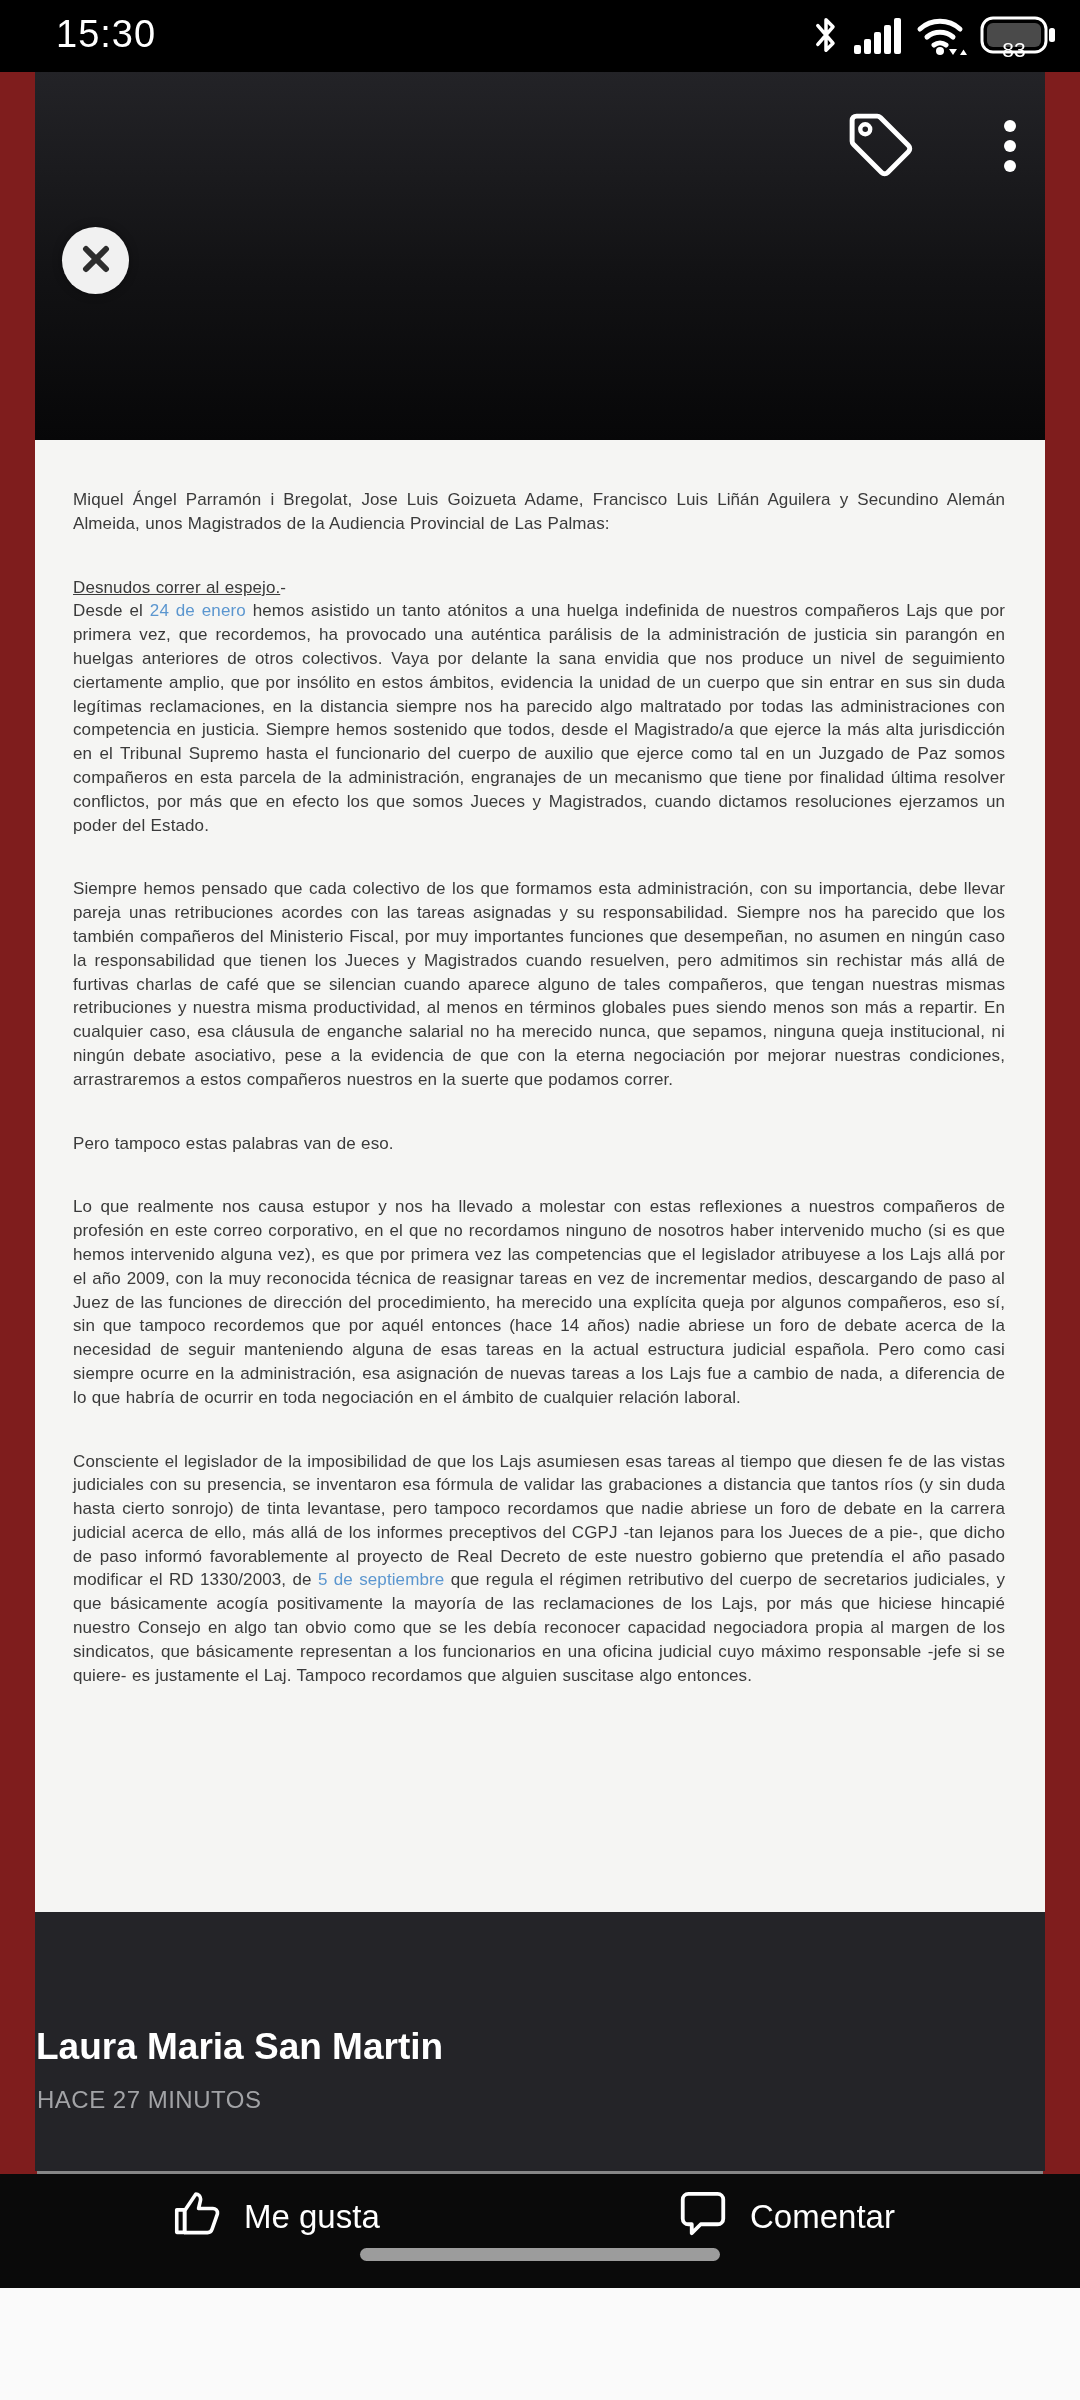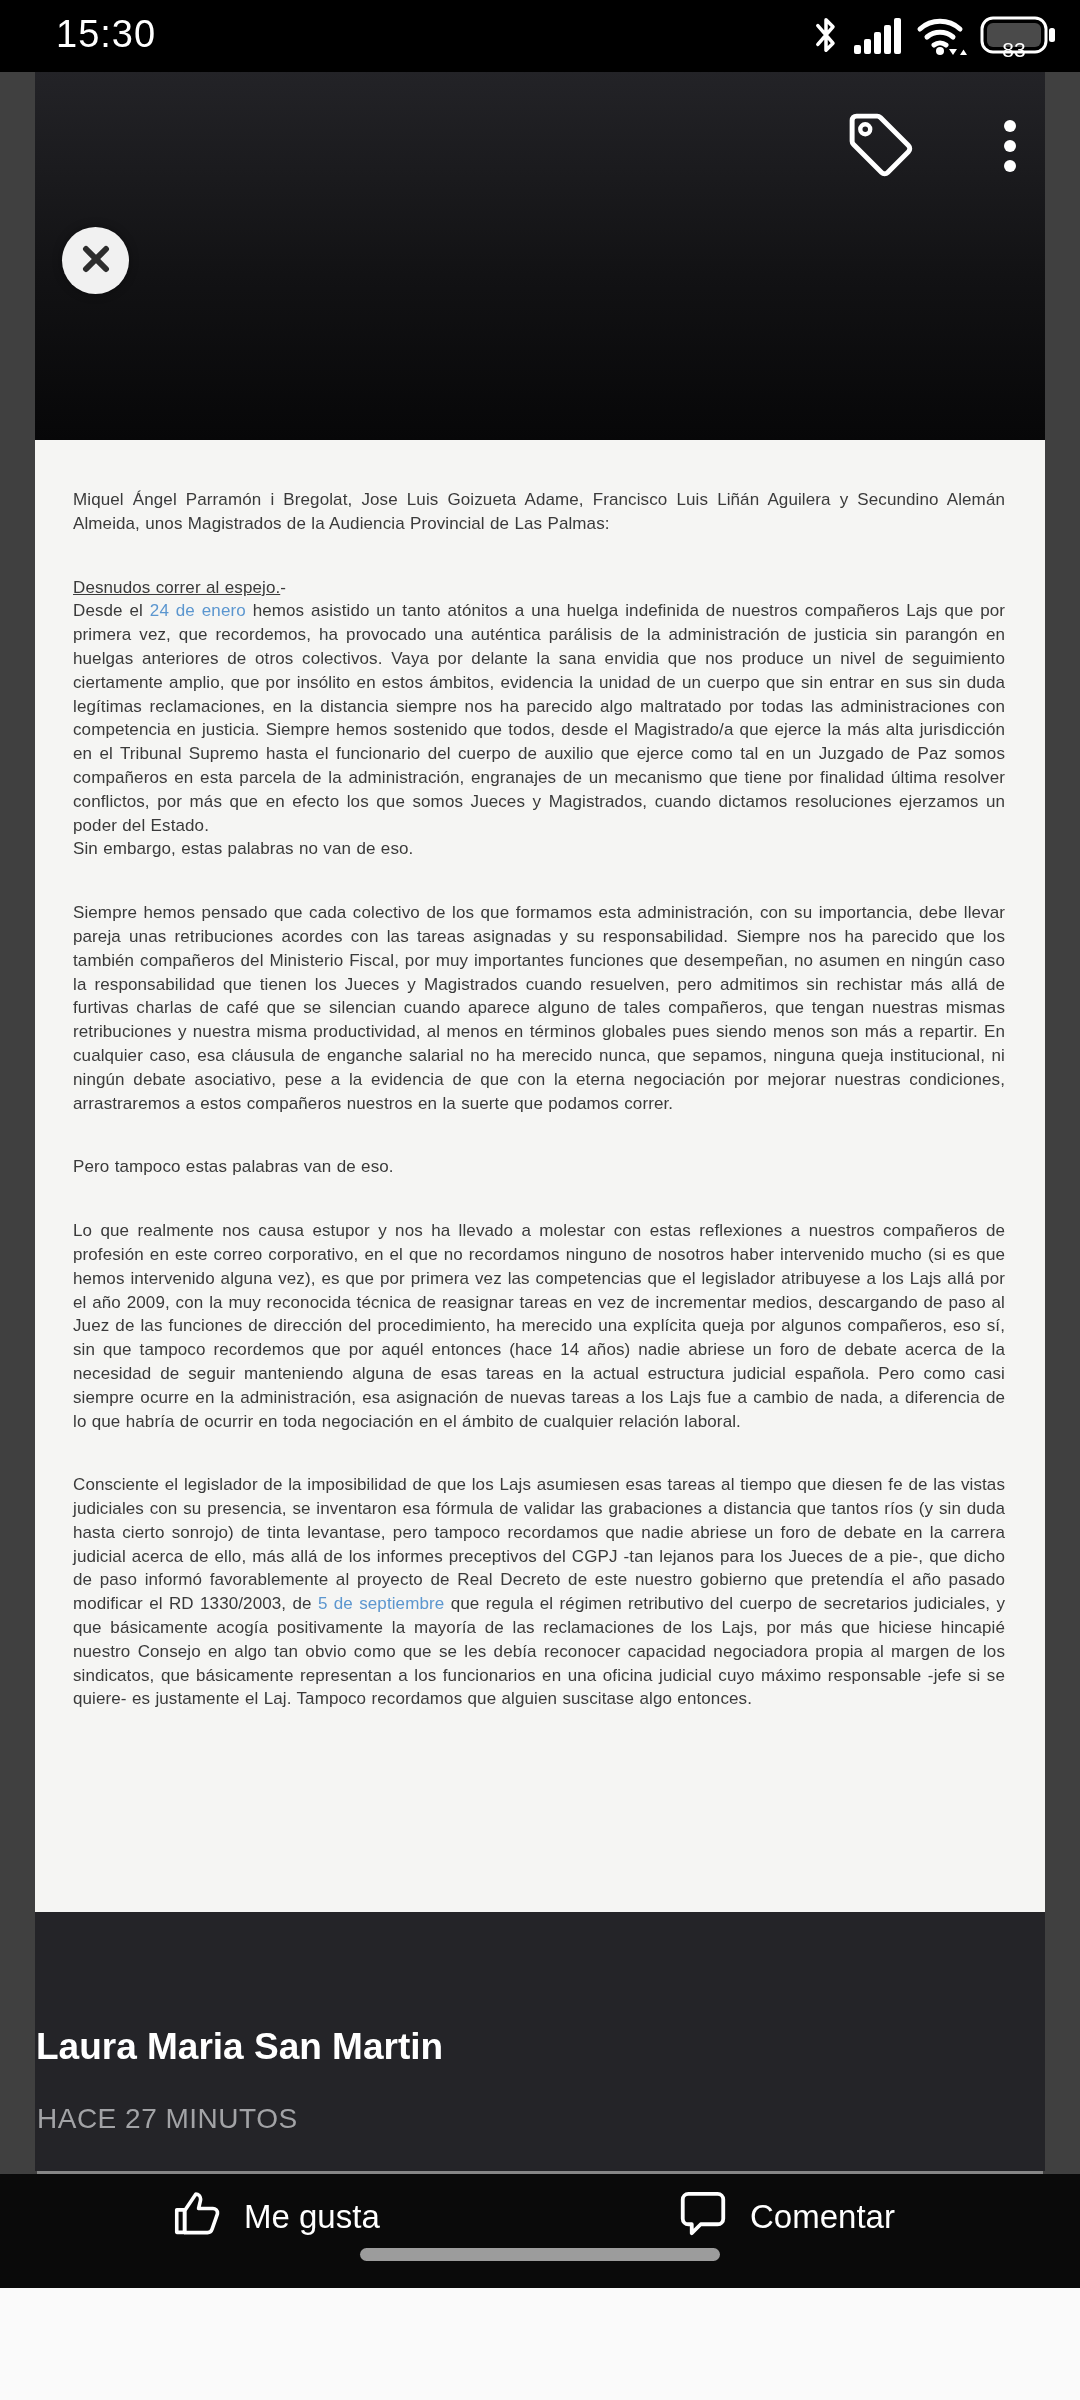--- a/index.html
+++ b/index.html
@@ -1,16 +1,16 @@
 <!DOCTYPE html>
 <html lang="es"><head>
 <meta charset="utf-8">
 <style>
   html,body{margin:0;padding:0;background:#000;}
-  .screen{position:relative;width:1080px;height:2400px;background:#404040;overflow:hidden;
+  .screen{position:relative;width:1080px;height:2400px;background:#7f1d1d;overflow:hidden;
           font-family:"Liberation Sans",sans-serif;-webkit-font-smoothing:antialiased;}
 
   
   .status-bar{position:absolute;top:0;left:0;width:1080px;height:72px;background:#000;z-index:30;}
   .clock{position:absolute;left:56px;top:13px;font-size:38px;color:#fff;letter-spacing:1px;}
   .status-icons{position:absolute;right:22px;top:14px;height:46px;display:flex;align-items:center;gap:12px;}
 
   
   .photo-area{position:absolute;left:35px;top:72px;width:1010px;height:2220px;}
   .photo-top{height:368px;background:linear-gradient(180deg,#232327 0%,#121214 55%,#070708 100%);}
@@ -26,21 +26,21 @@
   
   .tag-btn{position:absolute;left:846px;top:108px;width:70px;height:74px;z-index:31;background:none;border:none;padding:0;cursor:pointer;}
   .menu-btn{position:absolute;left:988px;top:106px;width:44px;height:80px;z-index:31;background:none;border:none;padding:0;cursor:pointer;}
   .menu-btn .dot{width:12px;height:12px;border-radius:50%;background:#fff;margin:8px auto;}
   .close-btn{position:absolute;left:62px;top:227px;width:67px;height:67px;border-radius:50%;
              background:#f1f1f1;border:none;padding:0;z-index:31;cursor:pointer;
              display:flex;align-items:center;justify-content:center;box-shadow:0 0 10px rgba(0,0,0,.35);}
 
   
   .author{position:absolute;left:36px;top:2026px;font-size:37px;font-weight:bold;color:#fff;z-index:5;}
-  .time-ago{position:absolute;left:37px;top:2086px;font-size:28px;color:#a2a3a6;letter-spacing:0.5px;z-index:5;margin-top:17px;}
+  .time-ago{position:absolute;left:37px;top:2086px;font-size:24px;color:#a2a3a6;letter-spacing:0.5px;z-index:5;}
 
   
   .divider{position:absolute;left:37px;top:2171px;width:1006px;height:3px;background:#878787;z-index:6;}
   .action-bar{position:absolute;left:0;top:2174px;width:1080px;height:134px;background:#0a0a0a;z-index:5;}
   .action-btn{position:absolute;top:12px;display:flex;align-items:center;gap:20px;background:none;border:none;
               color:#fff;font-size:33px;font-family:"Liberation Sans",sans-serif;cursor:pointer;padding:0;}
   .like-btn{left:170px;}
   .comment-btn{left:676px;}
   .home-pill{position:absolute;left:360px;top:2248px;width:360px;height:13px;border-radius:7px;background:#9c9c9c;z-index:7;}
 
@@ -89,21 +89,20 @@
       </span>
     </div>
   </div>
 
   <div class="photo-area">
     <div class="photo-top"></div>
     <div class="doc">
         <p class="para"><span class="plain">Miquel Ángel Parramón i Bregolat, Jose Luis Goizueta Adame, Francisco Luis Liñán Aguilera y Secundino Alemán Almeida, unos Magistrados de la Audiencia Provincial de Las Palmas:</span></p>
         <p class="para gap"><span class="underline">Desnudos correr al espejo.</span><span class="plain">-</span></p>
         <p class="para"><span class="plain">Desde el </span><span class="link">24 de enero</span><span class="plain"> hemos asistido un tanto atónitos a una huelga indefinida de nuestros compañeros Lajs que por primera vez, que recordemos, ha provocado una auténtica parálisis de la administración de justicia sin parangón en huelgas anteriores de otros colectivos. Vaya por delante la sana envidia que nos produce un nivel de seguimiento ciertamente amplio, que por insólito en estos ámbitos, evidencia la unidad de un cuerpo que sin entrar en sus sin duda legítimas reclamaciones, en la distancia siempre nos ha parecido algo maltratado por todas las administraciones con competencia en justicia. Siempre hemos sostenido que todos, desde el Magistrado/a que ejerce la más alta jurisdicción en el Tribunal Supremo hasta el funcionario del cuerpo de auxilio que ejerce como tal en un Juzgado de Paz somos compañeros en esta parcela de la administración, engranajes de un mecanismo que tiene por finalidad última resolver conflictos, por más que en efecto los que somos Jueces y Magistrados, cuando dictamos resoluciones ejerzamos un poder del Estado.</span></p>
-        <p class="para"><span class="plain">Sin embargo, estas palabras no van de eso.</span></p>
         <p class="para gap"><span class="plain">Siempre hemos pensado que cada colectivo de los que formamos esta administración, con su importancia, debe llevar pareja unas retribuciones acordes con las tareas asignadas y su responsabilidad. Siempre nos ha parecido que los también compañeros del Ministerio Fiscal, por muy importantes funciones que desempeñan, no asumen en ningún caso la responsabilidad que tienen los Jueces y Magistrados cuando resuelven, pero admitimos sin rechistar más allá de furtivas charlas de café que se silencian cuando aparece alguno de tales compañeros, que tengan nuestras mismas retribuciones y nuestra misma productividad, al menos en términos globales pues siendo menos son más a repartir. En cualquier caso, esa cláusula de enganche salarial no ha merecido nunca, que sepamos, ninguna queja institucional, ni ningún debate asociativo, pese a la evidencia de que con la eterna negociación por mejorar nuestras condiciones, arrastraremos a estos compañeros nuestros en la suerte que podamos correr.</span></p>
         <p class="para gap"><span class="plain">Pero tampoco estas palabras van de eso.</span></p>
         <p class="para gap"><span class="plain">Lo que realmente nos causa estupor y nos ha llevado a molestar con estas reflexiones a nuestros compañeros de profesión en este correo corporativo, en el que no recordamos ninguno de nosotros haber intervenido mucho (si es que hemos intervenido alguna vez), es que por primera vez las competencias que el legislador atribuyese a los Lajs allá por el año 2009, con la muy reconocida técnica de reasignar tareas en vez de incrementar medios, descargando de paso al Juez de las funciones de dirección del procedimiento, ha merecido una explícita queja por algunos compañeros, eso sí, sin que tampoco recordemos que por aquél entonces (hace 14 años) nadie abriese un foro de debate acerca de la necesidad de seguir manteniendo alguna de esas tareas en la actual estructura judicial española. Pero como casi siempre ocurre en la administración, esa asignación de nuevas tareas a los Lajs fue a cambio de nada, a diferencia de lo que habría de ocurrir en toda negociación en el ámbito de cualquier relación laboral.</span></p>
         <p class="para gap"><span class="plain">Consciente el legislador de la imposibilidad de que los Lajs asumiesen esas tareas al tiempo que diesen fe de las vistas judiciales con su presencia, se inventaron esa fórmula de validar las grabaciones a distancia que tantos ríos (y sin duda hasta cierto sonrojo) de tinta levantase, pero tampoco recordamos que nadie abriese un foro de debate en la carrera judicial acerca de ello, más allá de los informes preceptivos del CGPJ -tan lejanos para los Jueces de a pie-, que dicho de paso informó favorablemente al proyecto de Real Decreto de este nuestro gobierno que pretendía el año pasado modificar el RD 1330/2003, de </span><span class="link">5 de septiembre</span><span class="plain"> que regula el régimen retributivo del cuerpo de secretarios judiciales, y que básicamente acogía positivamente la mayoría de las reclamaciones de los Lajs, por más que hiciese hincapié nuestro Consejo en algo tan obvio como que se les debía reconocer capacidad negociadora propia al margen de los sindicatos, que básicamente representan a los funcionarios en una oficina judicial cuyo máximo responsable -jefe si se quiere- es justamente el Laj. Tampoco recordamos que alguien suscitase algo entonces.</span></p>
       </div>
     <div class="photo-bottom"></div>
   </div>
 
   <button class="tag-btn" aria-label="tag">
     <span>

